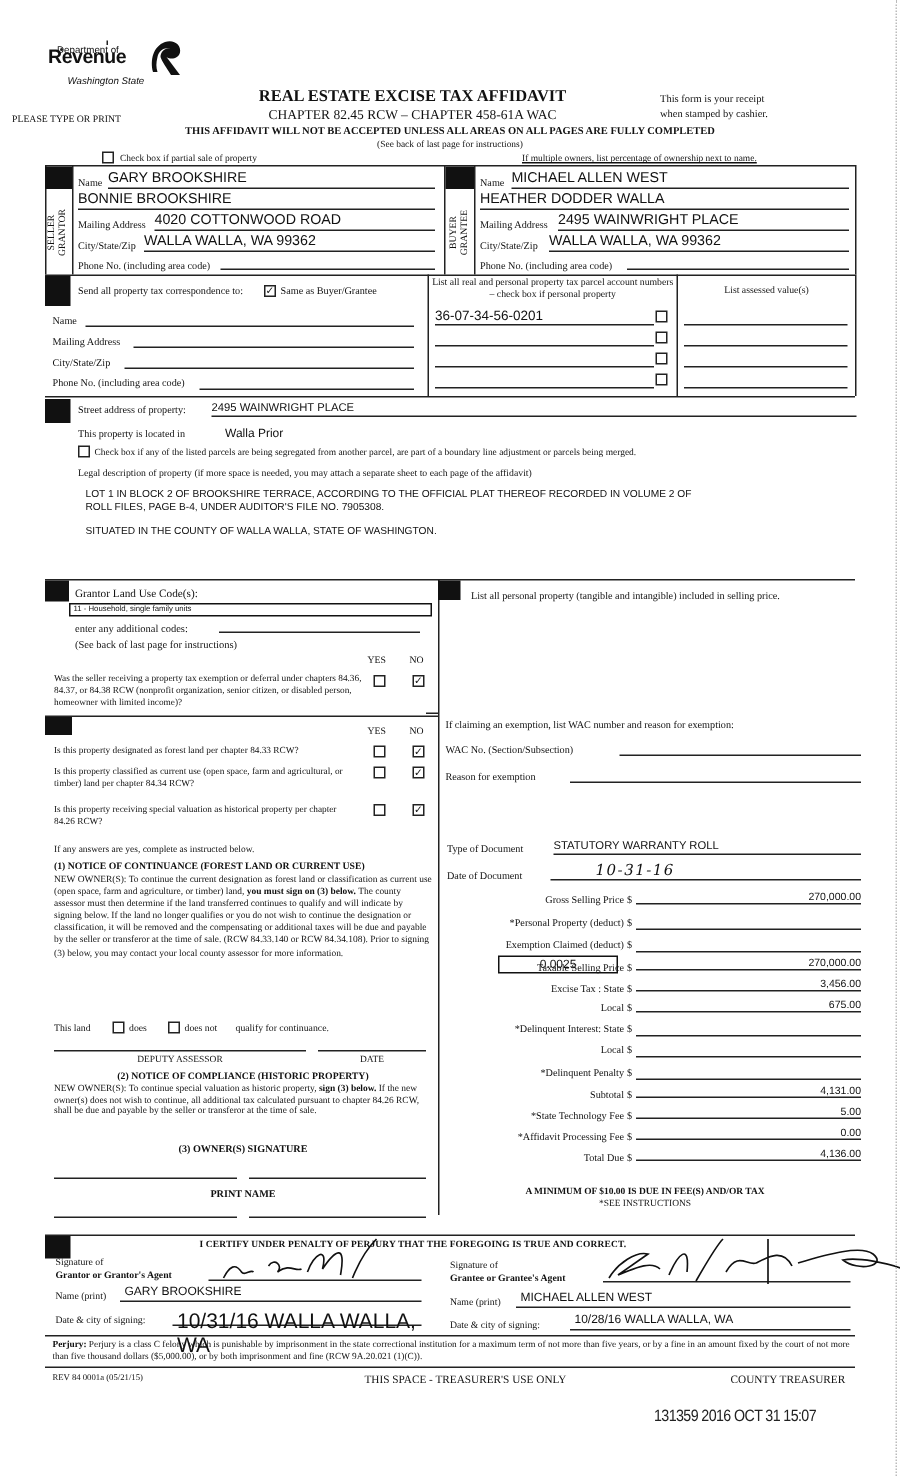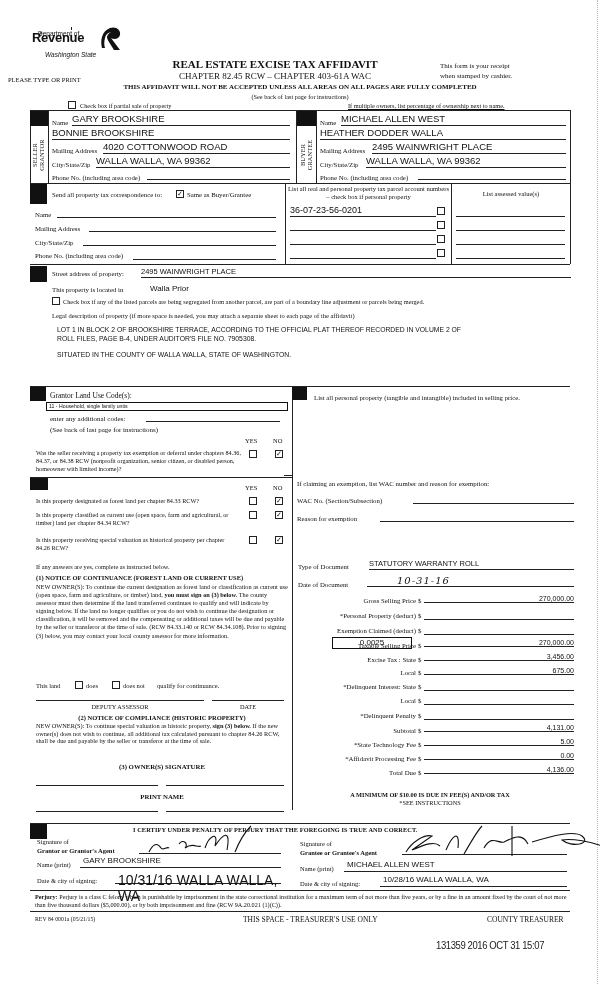--- a/index.html
+++ b/index.html
@@ -29,21 +29,21 @@
   <div class="abs sans" style="left:4px;top:4px;font-size:13px;font-weight:bold;letter-spacing:-0.3px;">Revenue</div>
   <div class="abs sans" style="left:17px;top:25px;font-size:6.5px;font-style:italic;">Washington State</div>
   <svg class="abs" style="left:70px;top:0px;" width="24" height="26" viewBox="0 0 24 26">
     <path d="M4 22 C2 14, 4 5, 12 2 C18 0, 23 4, 22 9 C21 13, 16 14, 13 12 C16 16, 19 20, 22 24 L16 24 C13 19, 10 15, 9 12 C9 8, 13 5, 16 7 C13 5, 8 7, 7 12 C6 16, 6 19, 7 22 Z" fill="#111"></path>
   </svg>
 </div>
 <div class="abs" style="left:40px;top:32px;width:2px;height:2px;background:#222;border-radius:1px;"></div>
 <div class="abs" style="left:71px;top:27px;width:1px;height:3px;background:#222;"></div>
 
 <div class="abs serif tc" style="left:150px;top:58px;width:250px;font-size:11px;font-weight:bold;">REAL ESTATE EXCISE TAX AFFIDAVIT</div>
-<div class="abs serif tc" style="left:150px;top:71px;width:250px;font-size:9px;">CHAPTER 82.45 RCW – CHAPTER 403-61A WAC</div>
+<div class="abs serif tc" style="left:150px;top:71px;width:250px;font-size:9px;">CHAPTER 82.45 RCW – CHAPTER 458-61A WAC</div>
 <div class="abs serif" style="left:8px;top:76px;font-size:6.5px;">PLEASE TYPE OR PRINT</div>
 <div class="abs serif" style="left:440px;top:62px;font-size:7px;text-align:right;">This form is your receipt</div>
 <div class="abs serif" style="left:440px;top:72px;font-size:7px;">when stamped by cashier.</div>
 <div class="abs serif tc" style="left:0;top:83px;width:600px;font-size:7px;font-weight:bold;">THIS AFFIDAVIT WILL NOT BE ACCEPTED UNLESS ALL AREAS ON ALL PAGES ARE FULLY COMPLETED</div>
 <div class="abs serif tc" style="left:0;top:93px;width:600px;font-size:6.3px;">(See back of last page for instructions)</div>
 
 <div class="cb" style="left:68px;top:101px;"></div>
 <div class="abs serif" style="left:80px;top:102px;font-size:6.3px;">Check box if partial sale of property</div>
 <div class="abs serif" style="left:348px;top:102px;font-size:6.3px;text-decoration:underline;">If multiple owners, list percentage of ownership next to name.</div>
 
@@ -100,21 +100,21 @@
 <div class="abs lbl" style="left:35px;top:225px;">Mailing Address</div>
 <div class="line" style="left:89px;top:222px;width:187px;height:10px;"></div>
 <div class="abs lbl" style="left:35px;top:239px;">City/State/Zip</div>
 <div class="line" style="left:83px;top:236px;width:193px;height:10px;"></div>
 <div class="abs lbl" style="left:35px;top:252px;">Phone No. (including area code)</div>
 <div class="line" style="left:133px;top:250px;width:143px;height:10px;"></div>
 
 <div class="abs serif tc" style="left:287px;top:185px;width:163px;font-size:6.5px;line-height:8px;">List all real and personal property tax parcel account numbers – check box if personal property</div>
 <div class="abs serif tc" style="left:452px;top:190px;width:118px;font-size:6.5px;">List assessed value(s)</div>
 
-<div class="abs fill line" style="left:290px;top:205px;width:146px;height:12px;font-size:9px;">36-07-23-56-0201</div>
+<div class="abs fill line" style="left:290px;top:205px;width:146px;height:12px;font-size:9px;">36-07-34-56-0201</div>
 <div class="cb" style="left:437px;top:207px;"></div>
 <div class="abs fill line" style="left:290px;top:219px;width:146px;height:12px;"></div>
 <div class="cb" style="left:437px;top:221px;"></div>
 <div class="abs fill line" style="left:290px;top:233px;width:146px;height:12px;"></div>
 <div class="cb" style="left:437px;top:235px;"></div>
 <div class="abs fill line" style="left:290px;top:247px;width:146px;height:12px;"></div>
 <div class="cb" style="left:437px;top:249px;"></div>
 
 <div class="abs fill line" style="left:456px;top:205px;width:109px;height:12px;"></div>
 <div class="abs fill line" style="left:456px;top:219px;width:109px;height:12px;"></div>

